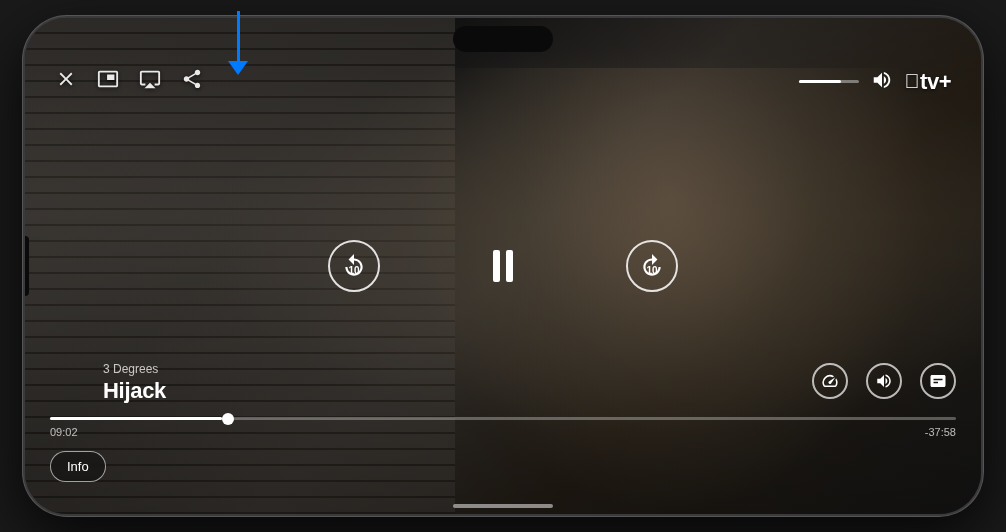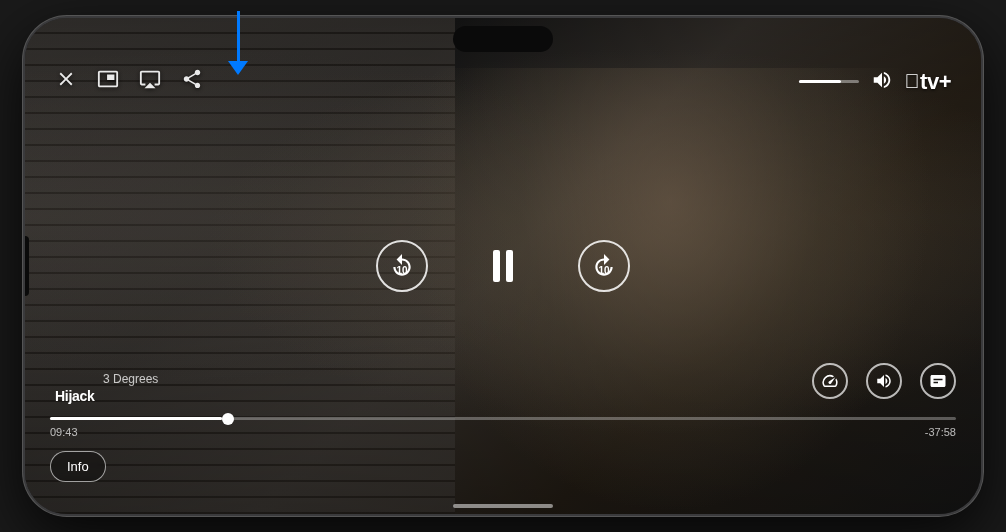--- a/index.html
+++ b/index.html
@@ -202,21 +202,21 @@
     }
 
     
     .playback-controls {
       position: absolute;
       top: 50%;
       left: 50%;
       transform: translate(-50%, -50%);
       display: flex;
       align-items: center;
-      gap: 48px;
+      gap: 96px;
       z-index: 50;
     }
 
     .rewind-btn, .forward-btn {
       width: 52px;
       height: 52px;
       border: 2px solid rgba(255,255,255,0.85);
       border-radius: 50%;
       display: flex;
       align-items: center;
@@ -266,23 +266,24 @@
     .episode-label {
       color: rgba(255,255,255,0.75);
       font-size: 12px;
       font-weight: 400;
       margin-bottom: 2px;
       margin-left: 48px;
     }
 
     .show-title {
       color: white;
-      font-size: 14px;
+      font-size: 22px;
       font-weight: 700;
       letter-spacing: -0.3px;
+      margin-left: 48px;
     }
 
     
     .right-controls {
       position: absolute;
       bottom: 115px;
       right: 25px;
       display: flex;
       gap: 18px;
       align-items: center;
@@ -508,21 +509,21 @@
         </svg>
       </div>
     </div>
 
     <div class="progress-area">
       <div class="progress-track">
         <div class="progress-fill" style="width: 19%"></div>
         <div class="progress-thumb" style="left: 19%"></div>
       </div>
       <div class="time-labels">
-        <span class="time-label">09:43</span>
+        <span class="time-label">09:02</span>
         <span class="time-label">-37:58</span>
       </div>
     </div>
 
     <div class="bottom-pills">
       <div class="pill-btn">Info</div>
     </div>
 
     <div class="home-indicator"></div>
   </div>

